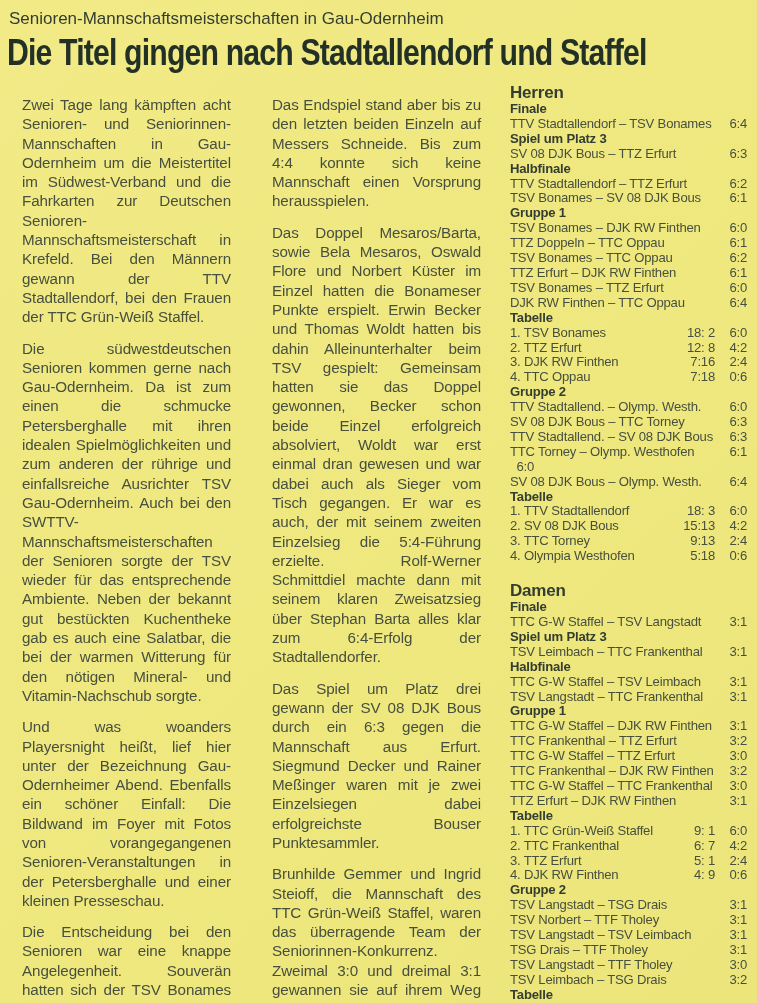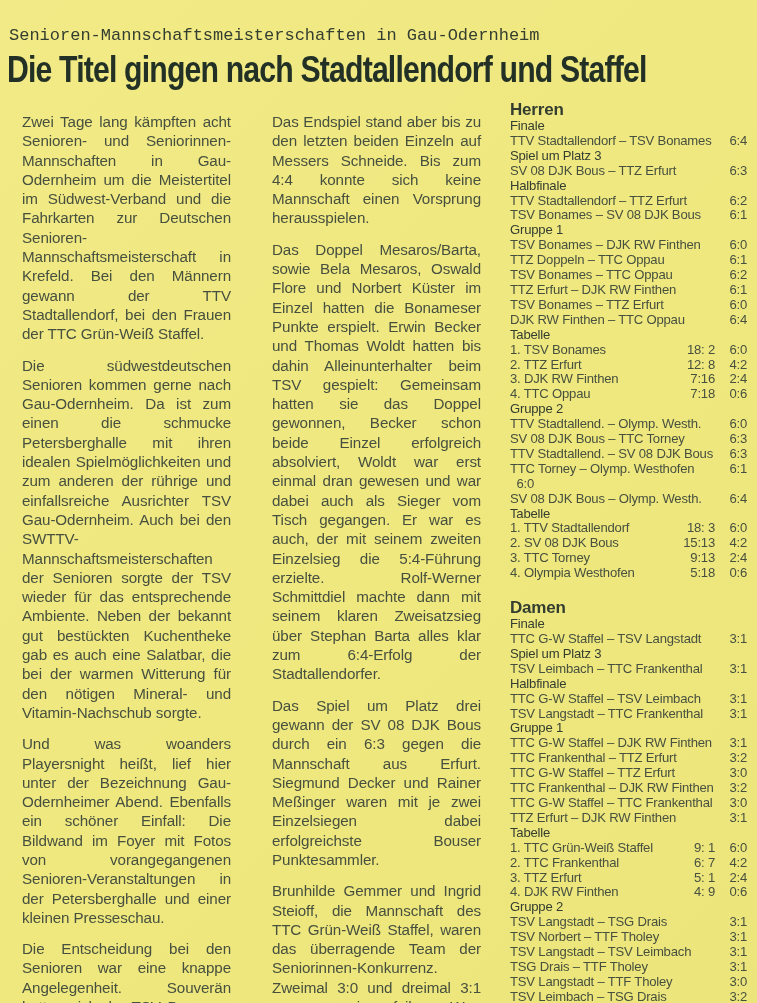--- a/index.html
+++ b/index.html
@@ -9,25 +9,24 @@
     font-family:"Liberation Sans",sans-serif;
   }
   .page{
     width:757px;height:1003px;
     background:linear-gradient(135deg,#f1ea86 0%,#efe87f 55%,#ece57c 100%);
     overflow:hidden;
     color:#47503f;
     box-sizing:border-box;
   }
   .kicker{
-    padding:26px 10px 0 9px;
+    padding:9px 10px 0 9px;
     font-size:17px;
     line-height:19px;
     color:#333d30;
-    font-family:Liberation Mono, monospace;
   }
   .title{
     margin:4px 0 9px 7px;
     font-size:36px;
     font-weight:bold;
     letter-spacing:-1px;
     white-space:nowrap;
     transform:scaleX(0.84);
     transform-origin:left center;
     color:#223026;
@@ -54,21 +53,21 @@
     letter-spacing:-0.2px;
   }
   .res-block.gap{margin-top:17px;}
   .res-heading{
     font-size:17px;
     font-weight:bold;
     line-height:19px;
     color:#333d30;
   }
   .res-label{
-    font-weight:normal;
+    font-weight:bold;
     color:#333d30;
   }
   .match-row,.table-row{
     display:flex;
     align-items:flex-start;
   }
   .match-pair{
     flex:1 1 auto;
     white-space:nowrap;
     min-width:0;

